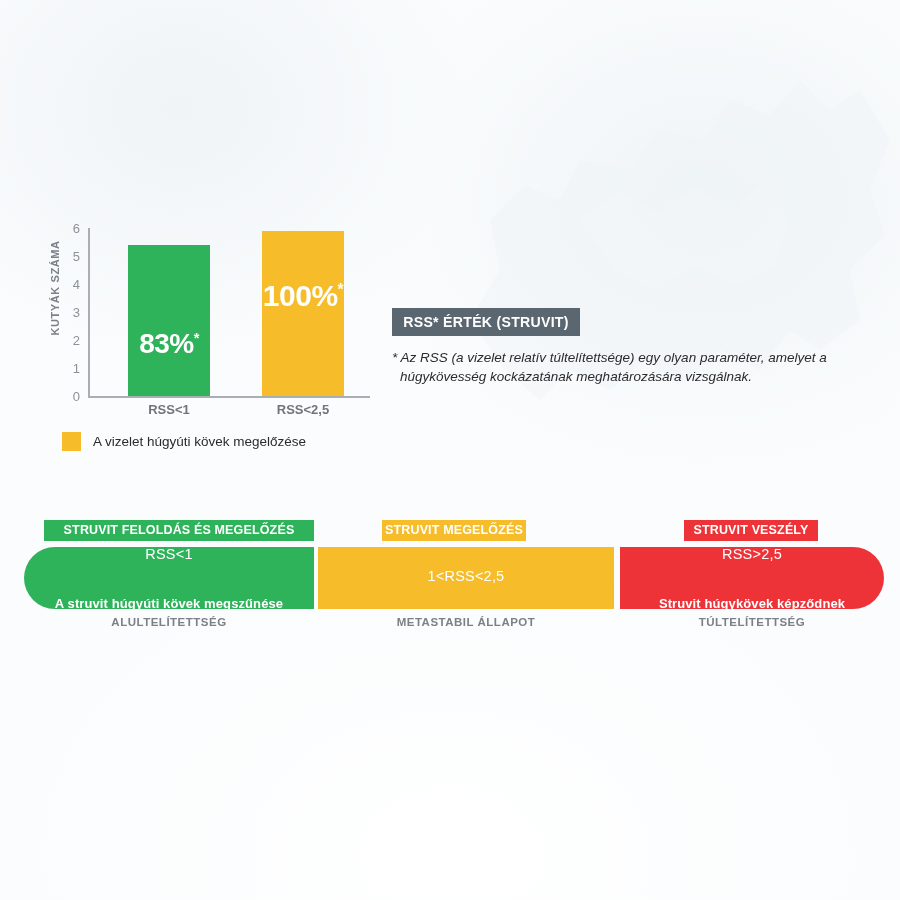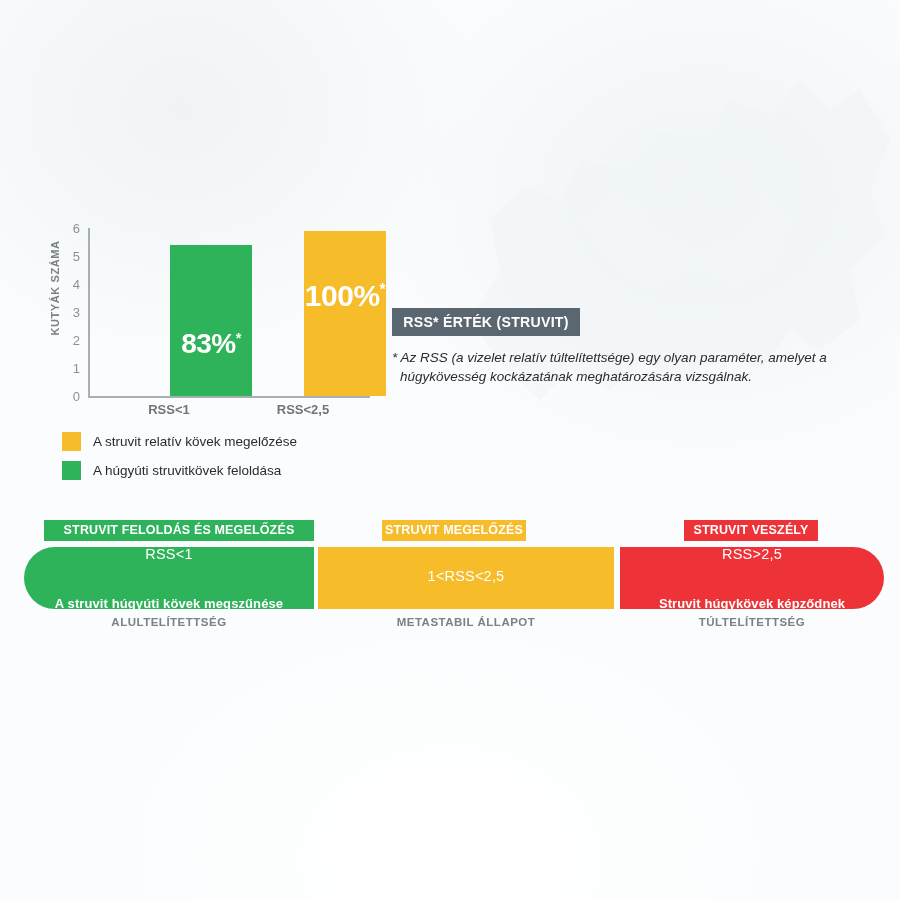--- a/index.html
+++ b/index.html
@@ -90,21 +90,20 @@
   #plot {
     position: absolute;
     left: 64px;
     top: 0;
     width: 280px;
     height: 168px;
   }
   .bar {
     position: absolute;
     bottom: 0;
-    margin-left: 42px;
   }
   .bar-label {
     position: absolute;
     left: 0;
     width: 100%;
     text-align: center;
     color: #ffffff;
     font-weight: bold;
     letter-spacing: -0.5px;
     line-height: 1;
@@ -280,25 +279,21 @@
       </div>
 
       <div class="x-tick" style="left:18px; width:122px;">RSS&lt;1</div>
       <div class="x-tick" style="left:152px; width:122px;">RSS&lt;2,5</div>
     </div>
   </div>
 
   <div id="legend">
     <div class="legend-row">
       <span class="legend-swatch" id="legend-sw-0" style="background: rgb(246, 188, 41);"></span>
-      <span class="legend-text">A struvit relatív kövek megelőzése</span>
-    </div>
-    <div class="legend-row">
-      <span class="legend-swatch" id="legend-sw-1" style="background: rgb(46, 179, 90);"></span>
-      <span class="legend-text">A húgyúti struvitkövek feloldása</span>
+      <span class="legend-text">A vizelet húgyúti kövek megelőzése</span>
     </div>
   </div>
 
   <div id="info-panel">
     <div id="info-badge">RSS* ÉRTÉK (STRUVIT)</div>
     <div id="info-note">* Az RSS (a vizelet relatív túltelítettsége) egy olyan paraméter, amelyet a húgykövesség kockázatának meghatározására vizsgálnak.</div>
   </div>
 
   <div id="bands">
 

